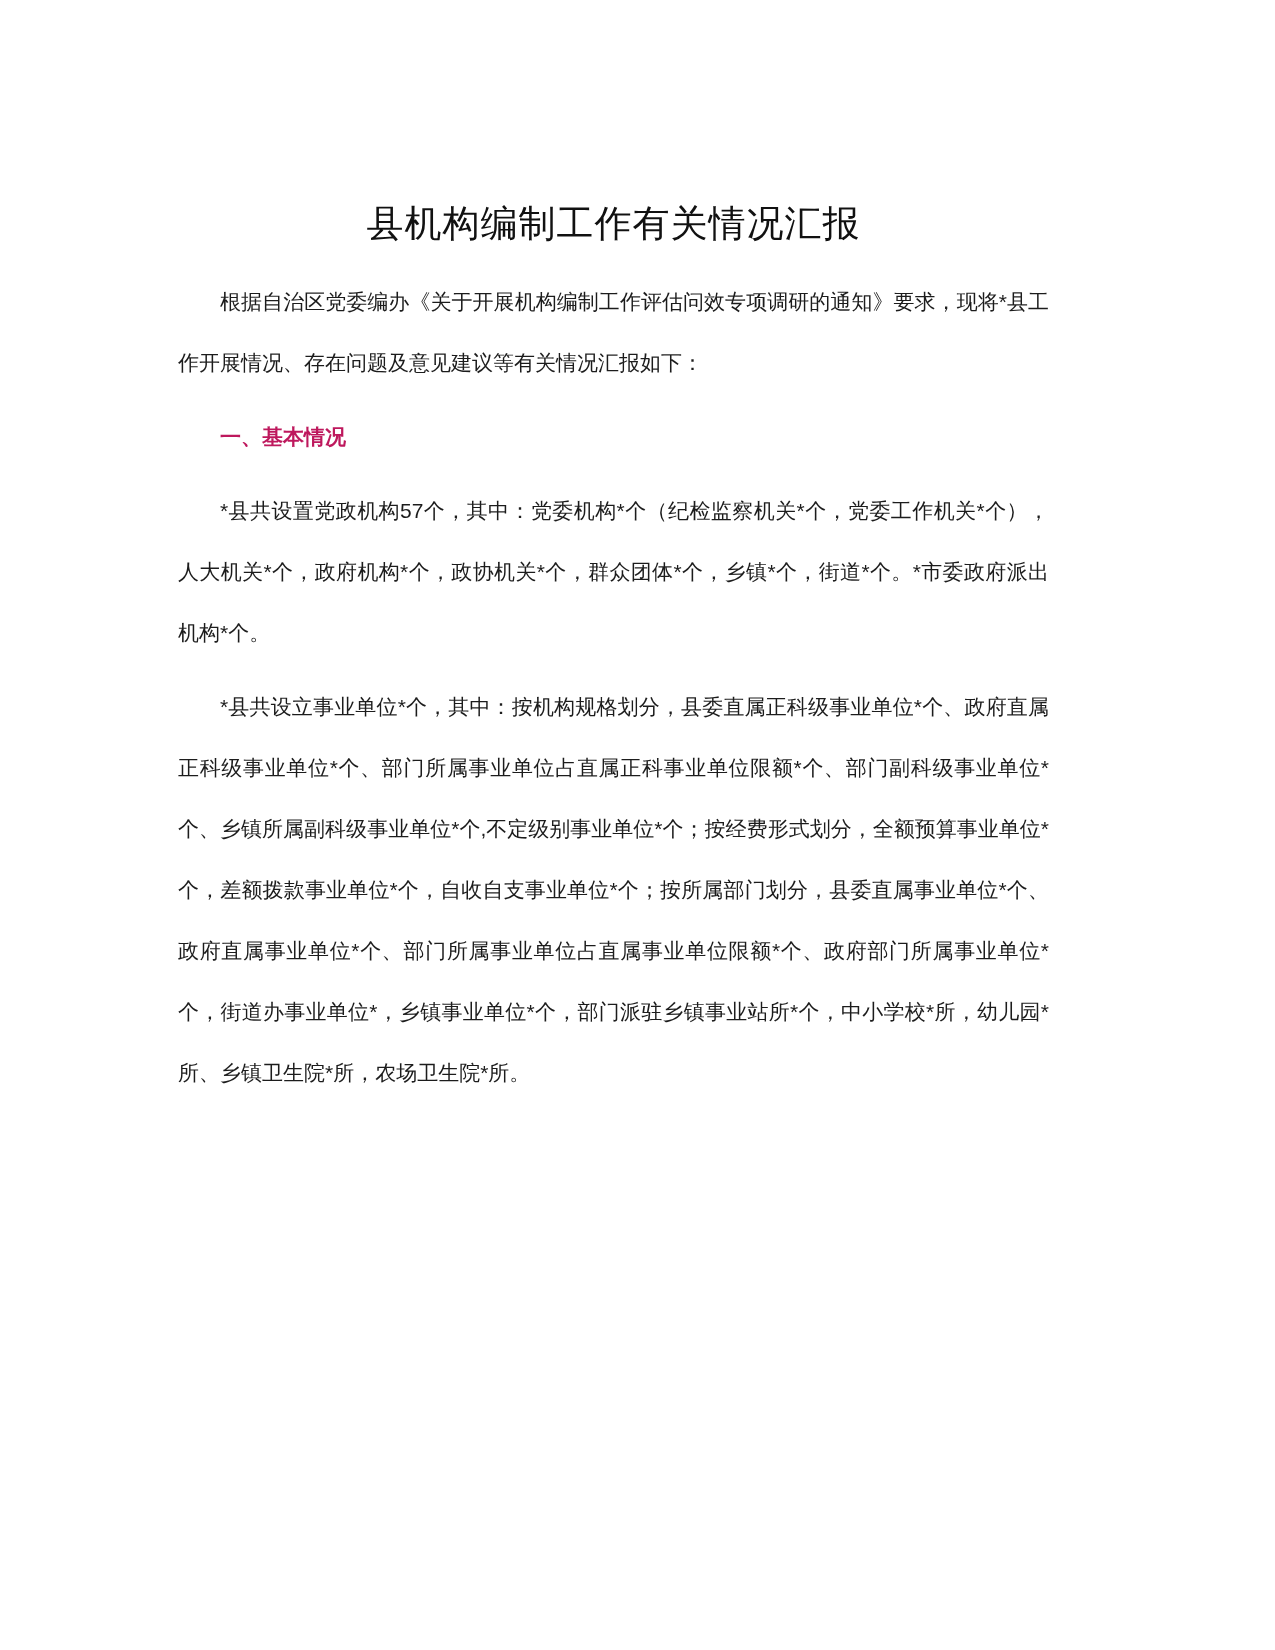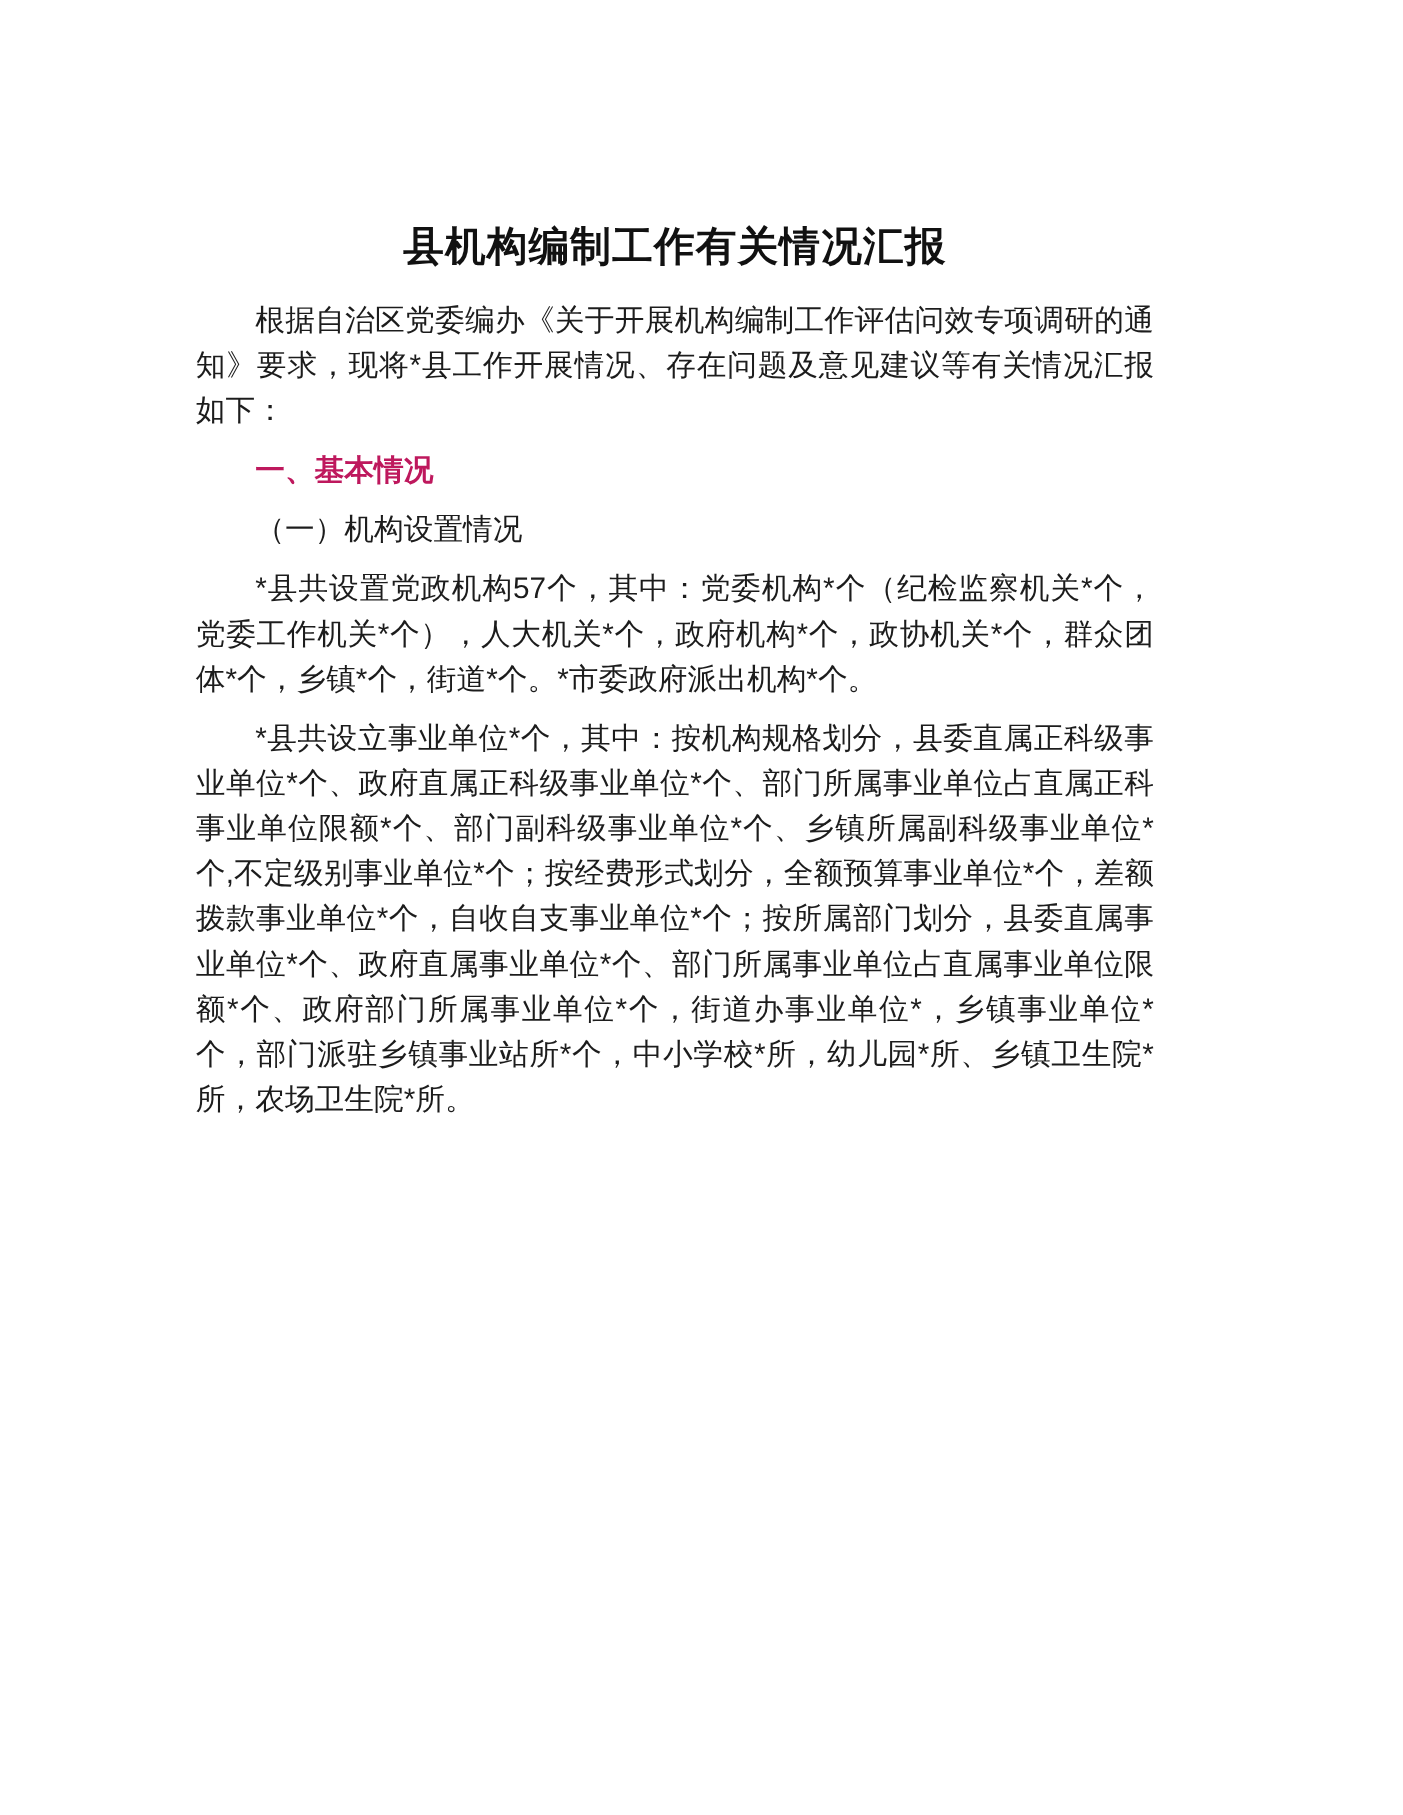--- a/index.html
+++ b/index.html
@@ -12,30 +12,30 @@
     width: 1275px;
     min-height: 1650px;
     background: #ffffff;
     box-sizing: border-box;
     padding: 196px 226px 80px 178px;
     font-family: "Liberation Sans", sans-serif;
     color: #1c1c1c;
   }
   .doc-title {
     font-size: 37px;
-    font-weight: 700;
+    font-weight: 400;
     text-align: center;
     line-height: 55px;
     margin: 0 0 20px 0;
     color: #111111;
     letter-spacing: 1px;
   }
   .para {
-    font-size: 27px;
-    line-height: 41px;
+    font-size: 21px;
+    line-height: 61px;
     margin: 0 0 13px 0;
     text-indent: 2em;
     text-align: justify;
     word-break: break-all;
     color: #1c1c1c;
   }
   .para.heading {
     font-weight: 700;
     color: #be185d;
   }
@@ -46,18 +46,17 @@
 </head>
 <body>
 
 <div class="page">
   <h1 class="doc-title">县机构编制工作有关情况汇报</h1>
 
   <p class="para body">根据自治区党委编办《关于开展机构编制工作评估问效专项调研的通知》要求，现将*县工作开展情况、存在问题及意见建议等有关情况汇报如下：</p>
 
   <p class="para heading">一、基本情况</p>
 
-  <p class="para subheading">（一）机构设置情况</p>
 
   <p class="para body">*县共设置党政机构57个，其中：党委机构*个（纪检监察机关*个，党委工作机关*个），人大机关*个，政府机构*个，政协机关*个，群众团体*个，乡镇*个，街道*个。*市委政府派出机构*个。</p>
 
   <p class="para body">*县共设立事业单位*个，其中：按机构规格划分，县委直属正科级事业单位*个、政府直属正科级事业单位*个、部门所属事业单位占直属正科事业单位限额*个、部门副科级事业单位*个、乡镇所属副科级事业单位*个,不定级别事业单位*个；按经费形式划分，全额预算事业单位*个，差额拨款事业单位*个，自收自支事业单位*个；按所属部门划分，县委直属事业单位*个、政府直属事业单位*个、部门所属事业单位占直属事业单位限额*个、政府部门所属事业单位*个，街道办事业单位*，乡镇事业单位*个，部门派驻乡镇事业站所*个，中小学校*所，幼儿园*所、乡镇卫生院*所，农场卫生院*所。</p>
 </div>
 
 </body></html>

